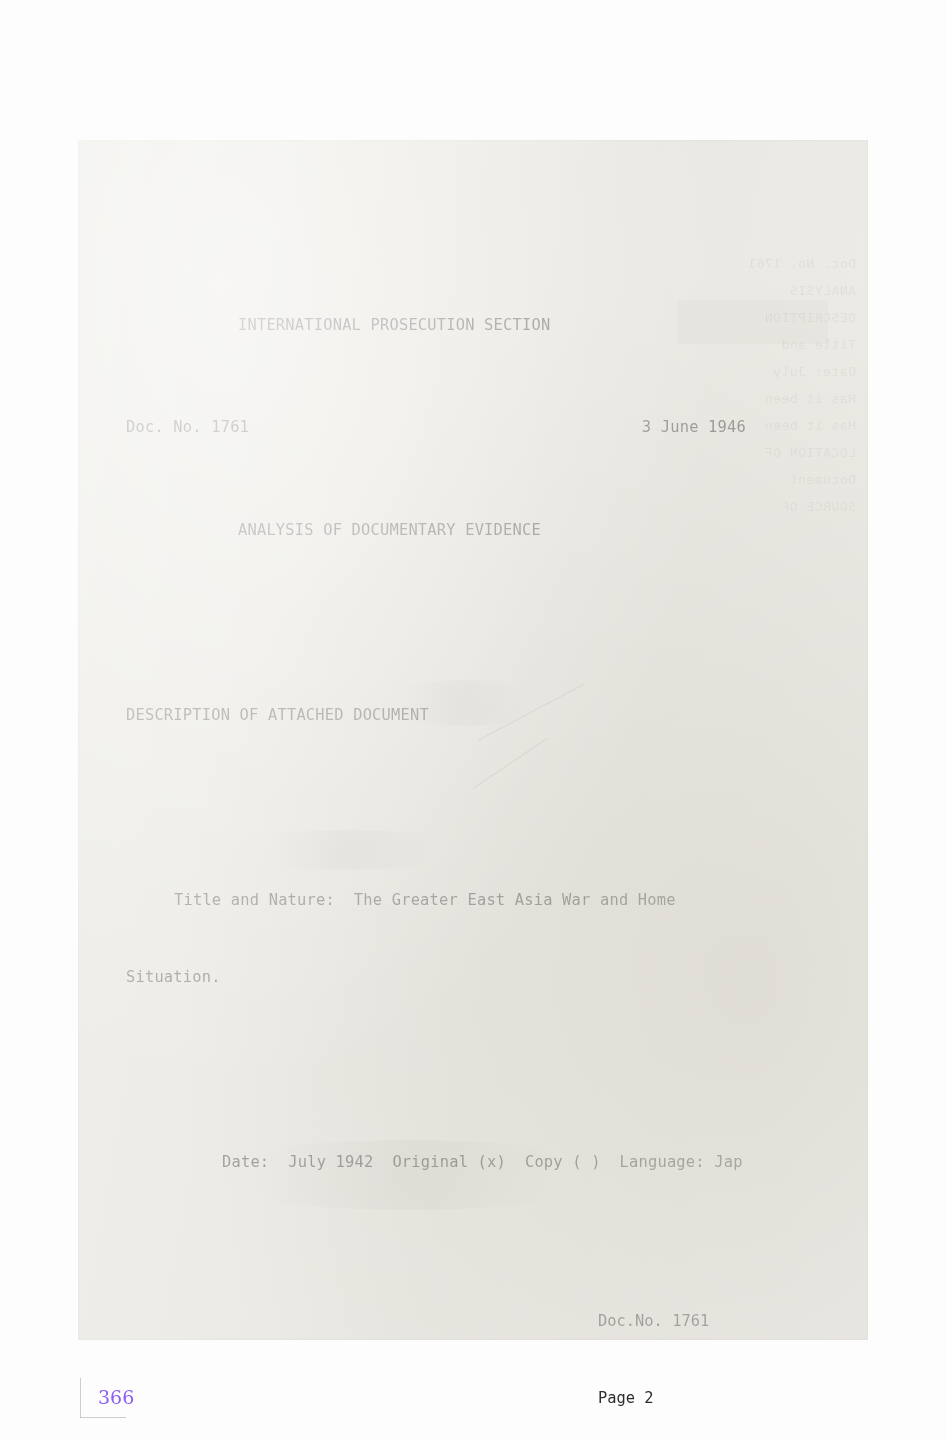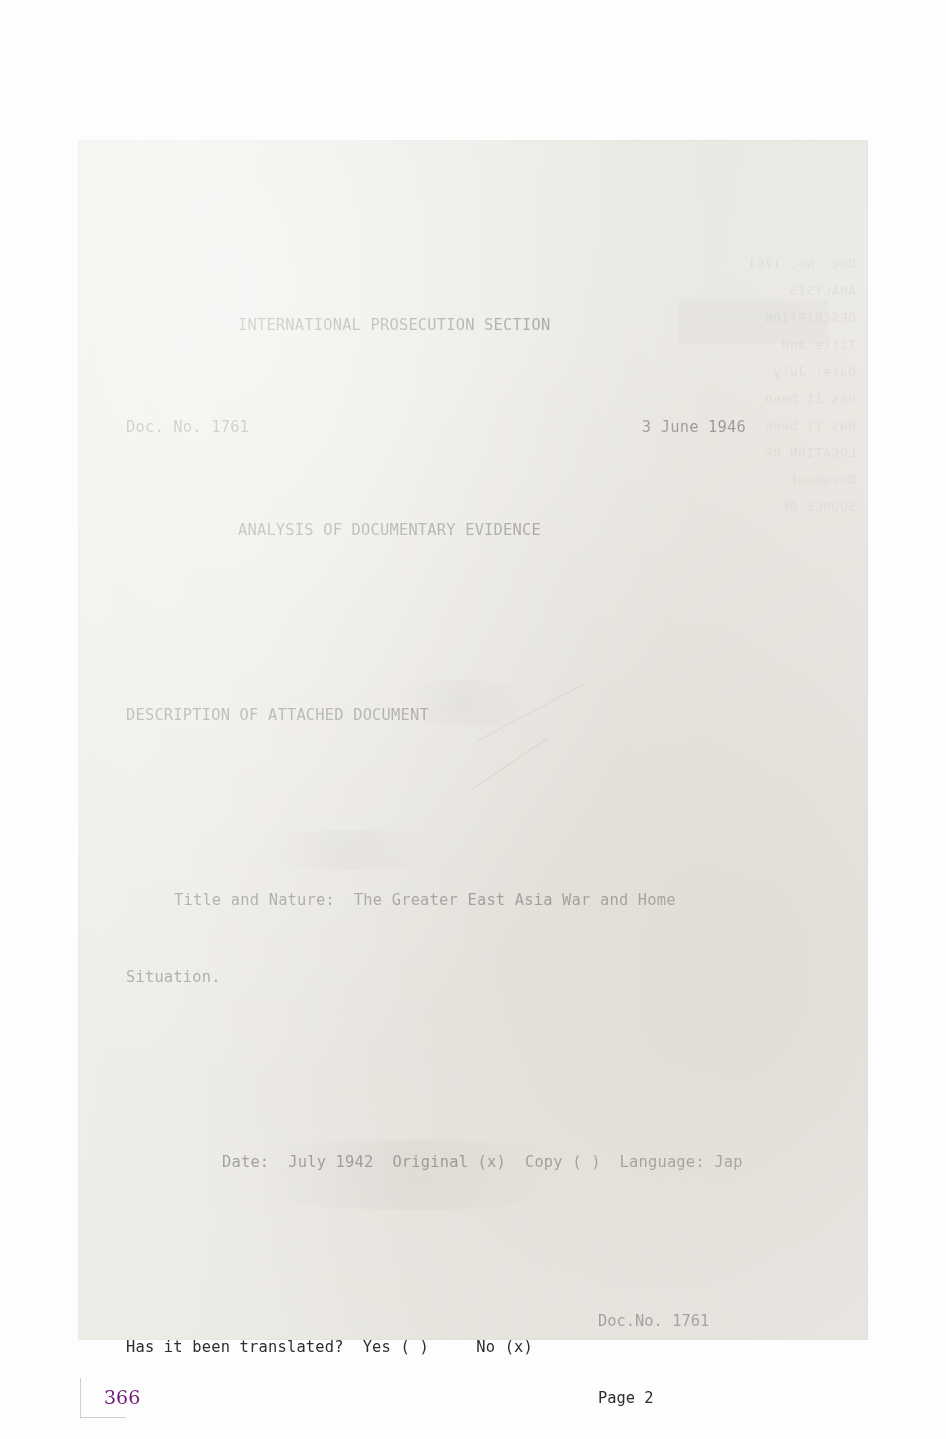--- a/index.html
+++ b/index.html
@@ -92,25 +92,25 @@
     top: 1118px;
     color: #2f2d2b;
     font-size: 15.4px;
     line-height: 25.6px;
     white-space: pre;
   }
 
   
   .scan-folio {
     position: absolute;
-    left: 104px;
+    left: 98px;
     top: 1386px;
     font-family: "DejaVu Serif", "Liberation Serif", serif;
     font-size: 19px;
-    color: #701a75;
+    color: #8b5cf6;
   }
   .folio-tick {
     position: absolute;
     left: 80px;
     top: 1378px;
     width: 1px;
     height: 40px;
     background: rgba(150,148,142,0.45);
   }
   .folio-tick2 {
@@ -186,21 +186,20 @@
 
       <div class="line indent1"><span>Title and Nature:</span>  <span>The Greater East Asia War and Home</span></div>
       <div class="line">Situation.</div>
 
       <div class="small-gap"></div>
 
       <div class="line indent2">Date:  July 1942  Original (x)  Copy ( )  Language: Jap</div>
 
       <div class="small-gap"></div>
 
-      <div class="line">Has it been translated?  Yes ( )     No (x)</div>
 
       
 
       
 
       
 
       
 
       

